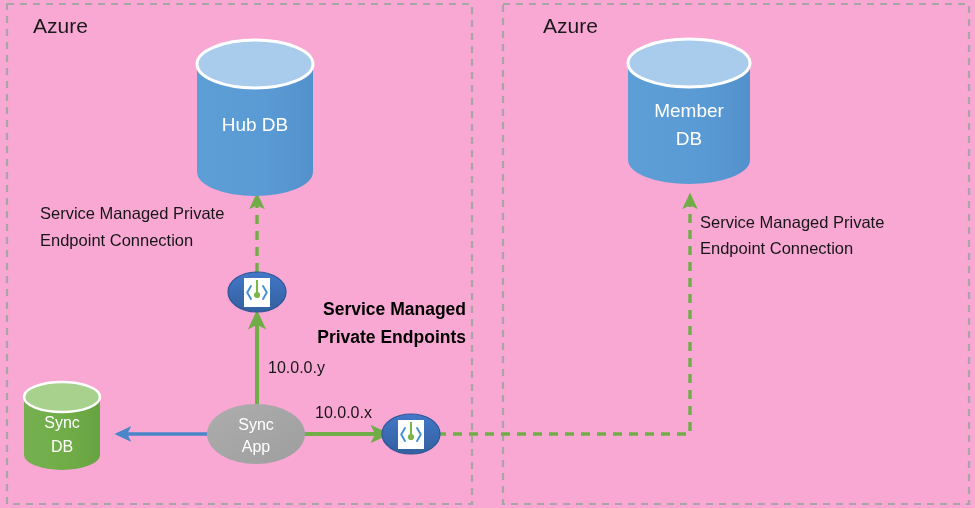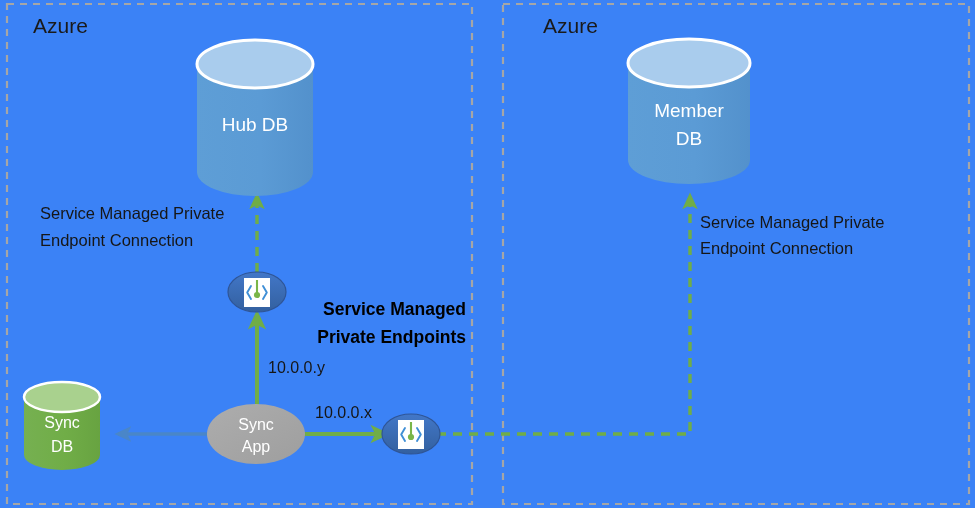--- a/index.html
+++ b/index.html
@@ -4,21 +4,21 @@
 <style>
   html, body {
     margin: 0;
     padding: 0;
     background: #ffffff;
   }
   #canvas {
     position: relative;
     width: 975px;
     height: 508px;
-    background: #3b82f6;
+    background: #f9a8d4;
     font-family: "Liberation Sans", sans-serif;
     overflow: hidden;
   }
   svg.diagram {
     position: absolute;
     top: 0;
     left: 0;
     width: 975px;
     height: 508px;
   }

